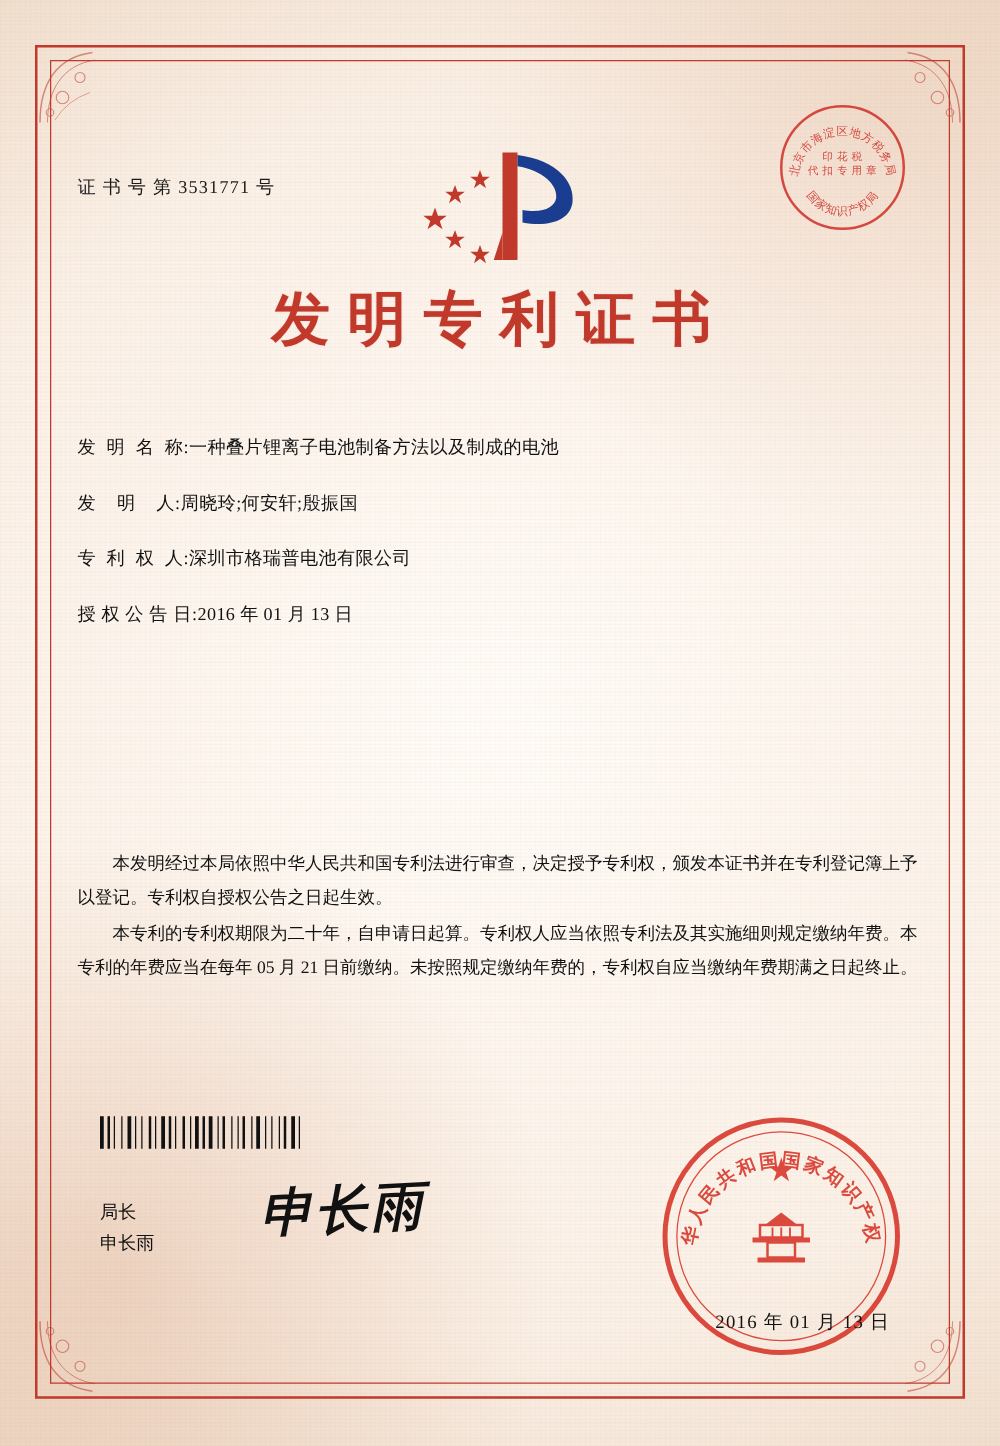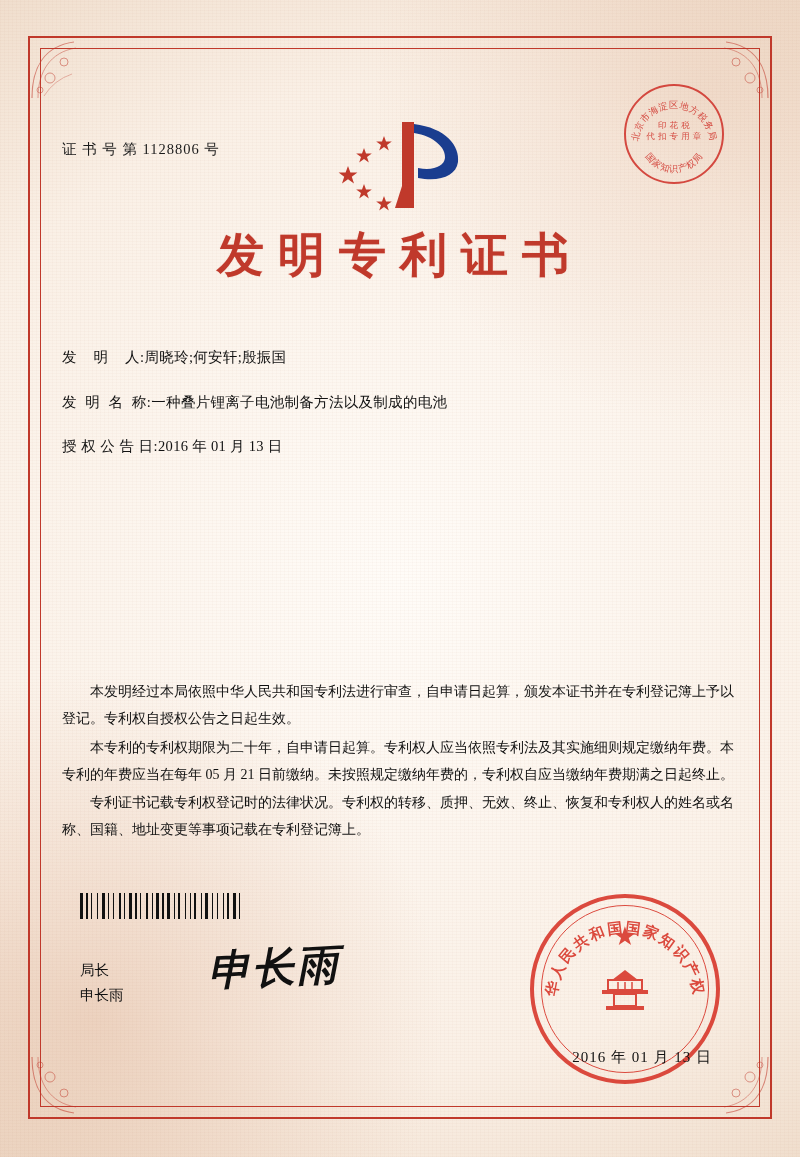--- a/index.html
+++ b/index.html
@@ -177,21 +177,21 @@
       <circle cx="10" cy="52" r="3" fill="none" stroke="#c0392b" stroke-width="0.9"></circle>
       <circle cx="20" cy="40" r="5" fill="none" stroke="#c0392b" stroke-width="0.9"></circle>
       <circle cx="34" cy="24" r="4" fill="none" stroke="#c0392b" stroke-width="0.9"></circle>
     </svg>
   </div>
 
   <div class="content">
 
     <div class="cert-no">
       <span>证 书 号 第</span>
-      <span>1128806</span>
+      <span>3531771</span>
       <span>号</span>
     </div>
 
     <div class="logo">
       <svg viewBox="0 0 132 96" width="132" height="96">
 
         <g fill="#c0392b">
           <polygon points="14,50 16.4,56.6 23.4,56.6 17.8,60.8 20,67.4 14,63.2 8,67.4 10.2,60.8 4.6,56.6 11.6,56.6"></polygon>
           <polygon points="30,32 32,37.4 37.8,37.4 33,41 34.8,46.5 30,43 25.2,46.5 27,41 22.2,37.4 28,37.4"></polygon>
           <polygon points="30,68 32,73.4 37.8,73.4 33,77 34.8,82.5 30,79 25.2,82.5 27,77 22.2,73.4 28,73.4"></polygon>
@@ -222,37 +222,40 @@
       <div class="mid">
         <div>印 花 税</div>
         <div>代 扣 专 用 章</div>
       </div>
     </div>
 
     <div class="title">发明专利证书</div>
 
     <div class="fields">
       <div class="field">
+        <span class="f-label">发  明  名  称:</span>
+        <span class="f-value">一种叠片锂离子电池制备方法以及制成的电池</span>
+      </div>
+      <div class="field">
         <span class="f-label">发    明    人:</span>
         <span class="f-value">周晓玲;何安轩;殷振国</span>
       </div>
       <div class="field">
-        <span class="f-label">发  明  名  称:</span>
-        <span class="f-value">一种叠片锂离子电池制备方法以及制成的电池</span>
+        <span class="f-label">专  利  权  人:</span>
+        <span class="f-value">深圳市格瑞普电池有限公司</span>
       </div>
       <div class="field">
         <span class="f-label">授 权 公 告 日:</span>
         <span class="f-value">2016 年 01 月 13 日</span>
       </div>
     </div>
 
     <div class="paras">
-      <p>本发明经过本局依照中华人民共和国专利法进行审查，自申请日起算，颁发本证书并在专利登记簿上予以登记。专利权自授权公告之日起生效。</p>
+      <p>本发明经过本局依照中华人民共和国专利法进行审查，决定授予专利权，颁发本证书并在专利登记簿上予以登记。专利权自授权公告之日起生效。</p>
       <p>本专利的专利权期限为二十年，自申请日起算。专利权人应当依照专利法及其实施细则规定缴纳年费。本专利的年费应当在每年 05 月 21 日前缴纳。未按照规定缴纳年费的，专利权自应当缴纳年费期满之日起终止。</p>
-      <p>专利证书记载专利权登记时的法律状况。专利权的转移、质押、无效、终止、恢复和专利权人的姓名或名称、国籍、地址变更等事项记载在专利登记簿上。</p>
     </div>
 
     <div class="barcode"><span style="width: 3px;"></span><span style="width: 1px; background: transparent;"></span><span style="width: 2px;"></span><span style="width: 1px; background: transparent;"></span><span style="width: 1px;"></span><span style="width: 3px; background: transparent;"></span><span style="width: 1px;"></span><span style="width: 2px; background: transparent;"></span><span style="width: 3px;"></span><span style="width: 1px; background: transparent;"></span><span style="width: 1px;"></span><span style="width: 2px; background: transparent;"></span><span style="width: 1px;"></span><span style="width: 3px; background: transparent;"></span><span style="width: 2px;"></span><span style="width: 1px; background: transparent;"></span><span style="width: 1px;"></span><span style="width: 2px; background: transparent;"></span><span style="width: 3px;"></span><span style="width: 1px; background: transparent;"></span><span style="width: 2px;"></span><span style="width: 1px; background: transparent;"></span><span style="width: 1px;"></span><span style="width: 3px; background: transparent;"></span><span style="width: 2px;"></span><span style="width: 2px; background: transparent;"></span><span style="width: 1px;"></span><span style="width: 1px; background: transparent;"></span><span style="width: 3px;"></span><span style="width: 1px; background: transparent;"></span><span style="width: 2px;"></span><span style="width: 1px; background: transparent;"></span><span style="width: 3px;"></span><span style="width: 2px; background: transparent;"></span><span style="width: 1px;"></span><span style="width: 1px; background: transparent;"></span><span style="width: 2px;"></span><span style="width: 3px; background: transparent;"></span><span style="width: 1px;"></span><span style="width: 2px; background: transparent;"></span><span style="width: 1px;"></span><span style="width: 1px; background: transparent;"></span><span style="width: 2px;"></span><span style="width: 3px; background: transparent;"></span><span style="width: 1px;"></span><span style="width: 1px; background: transparent;"></span><span style="width: 3px;"></span><span style="width: 2px; background: transparent;"></span><span style="width: 1px;"></span><span style="width: 2px; background: transparent;"></span><span style="width: 1px;"></span><span style="width: 3px; background: transparent;"></span><span style="width: 1px;"></span><span style="width: 1px; background: transparent;"></span><span style="width: 2px;"></span><span style="width: 2px; background: transparent;"></span><span style="width: 3px;"></span><span style="width: 1px; background: transparent;"></span><span style="width: 1px;"></span><span style="width: 2px; background: transparent;"></span></div>
 
     <div class="signblock">
       <div>局长</div>
       <div>申长雨</div>
     </div>
     <div class="sign-script">申长雨</div>
 

